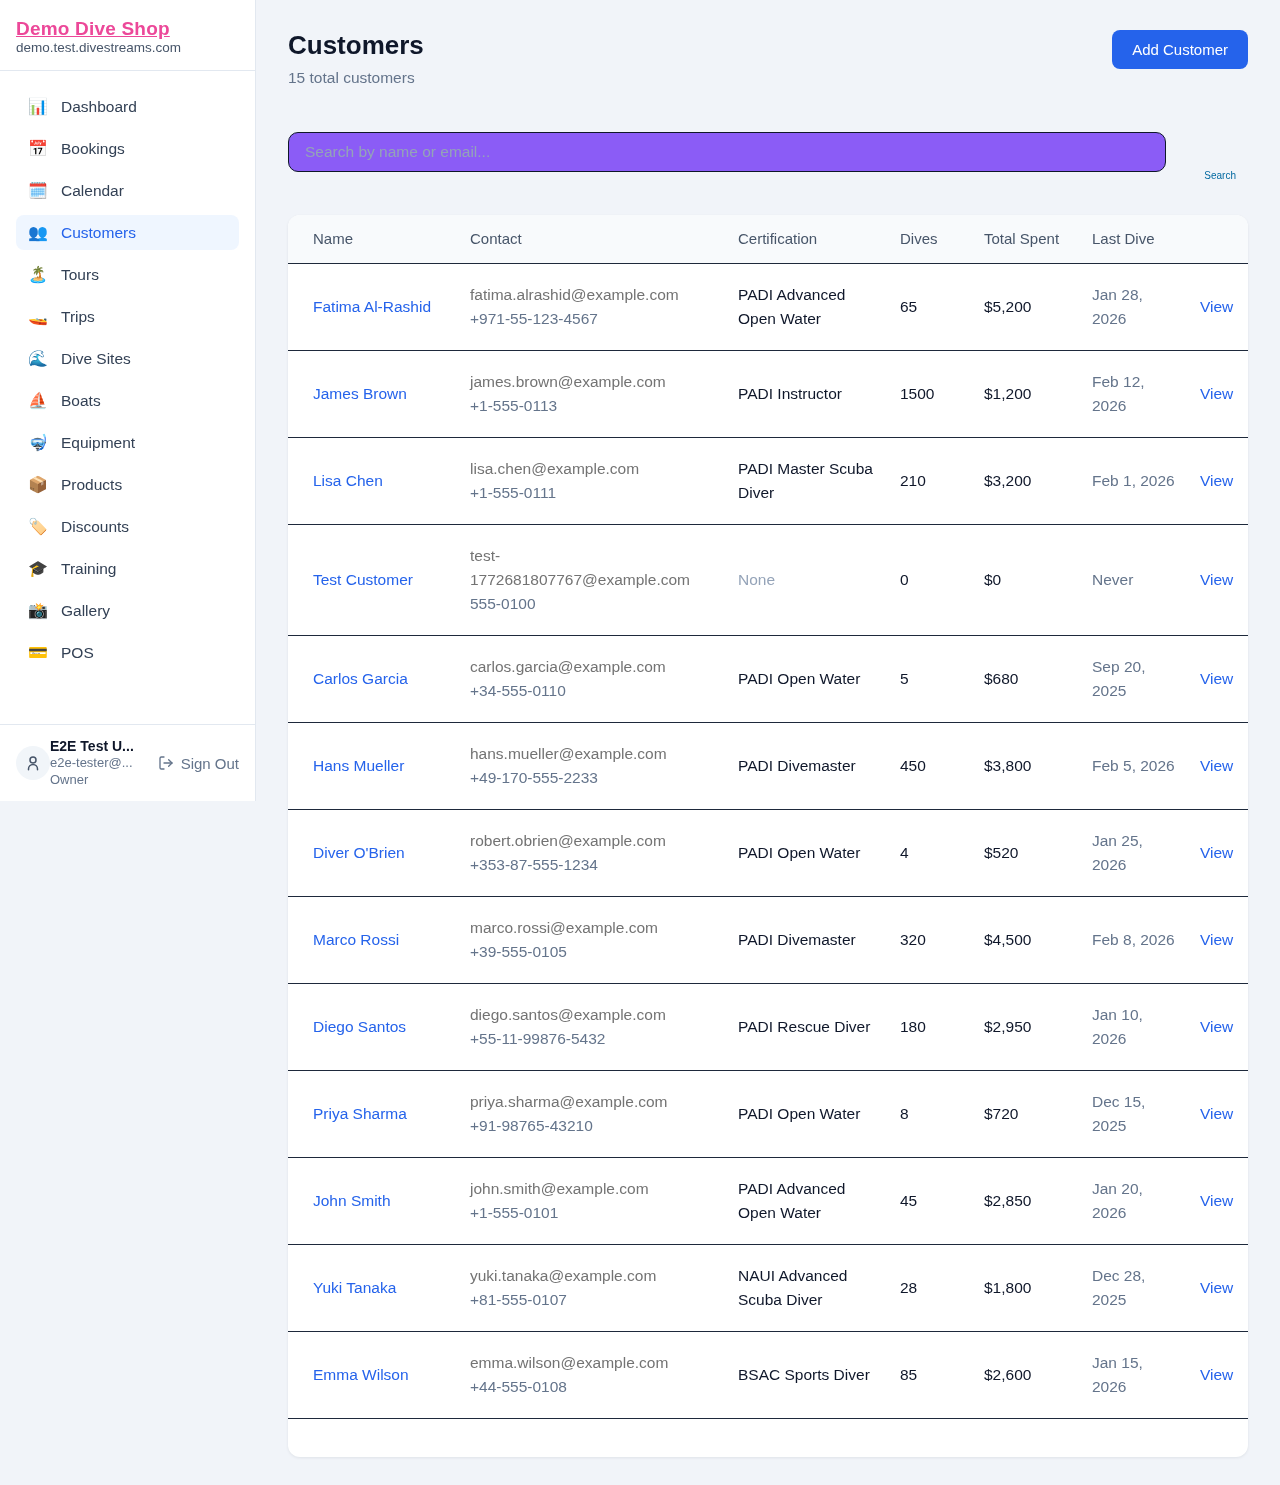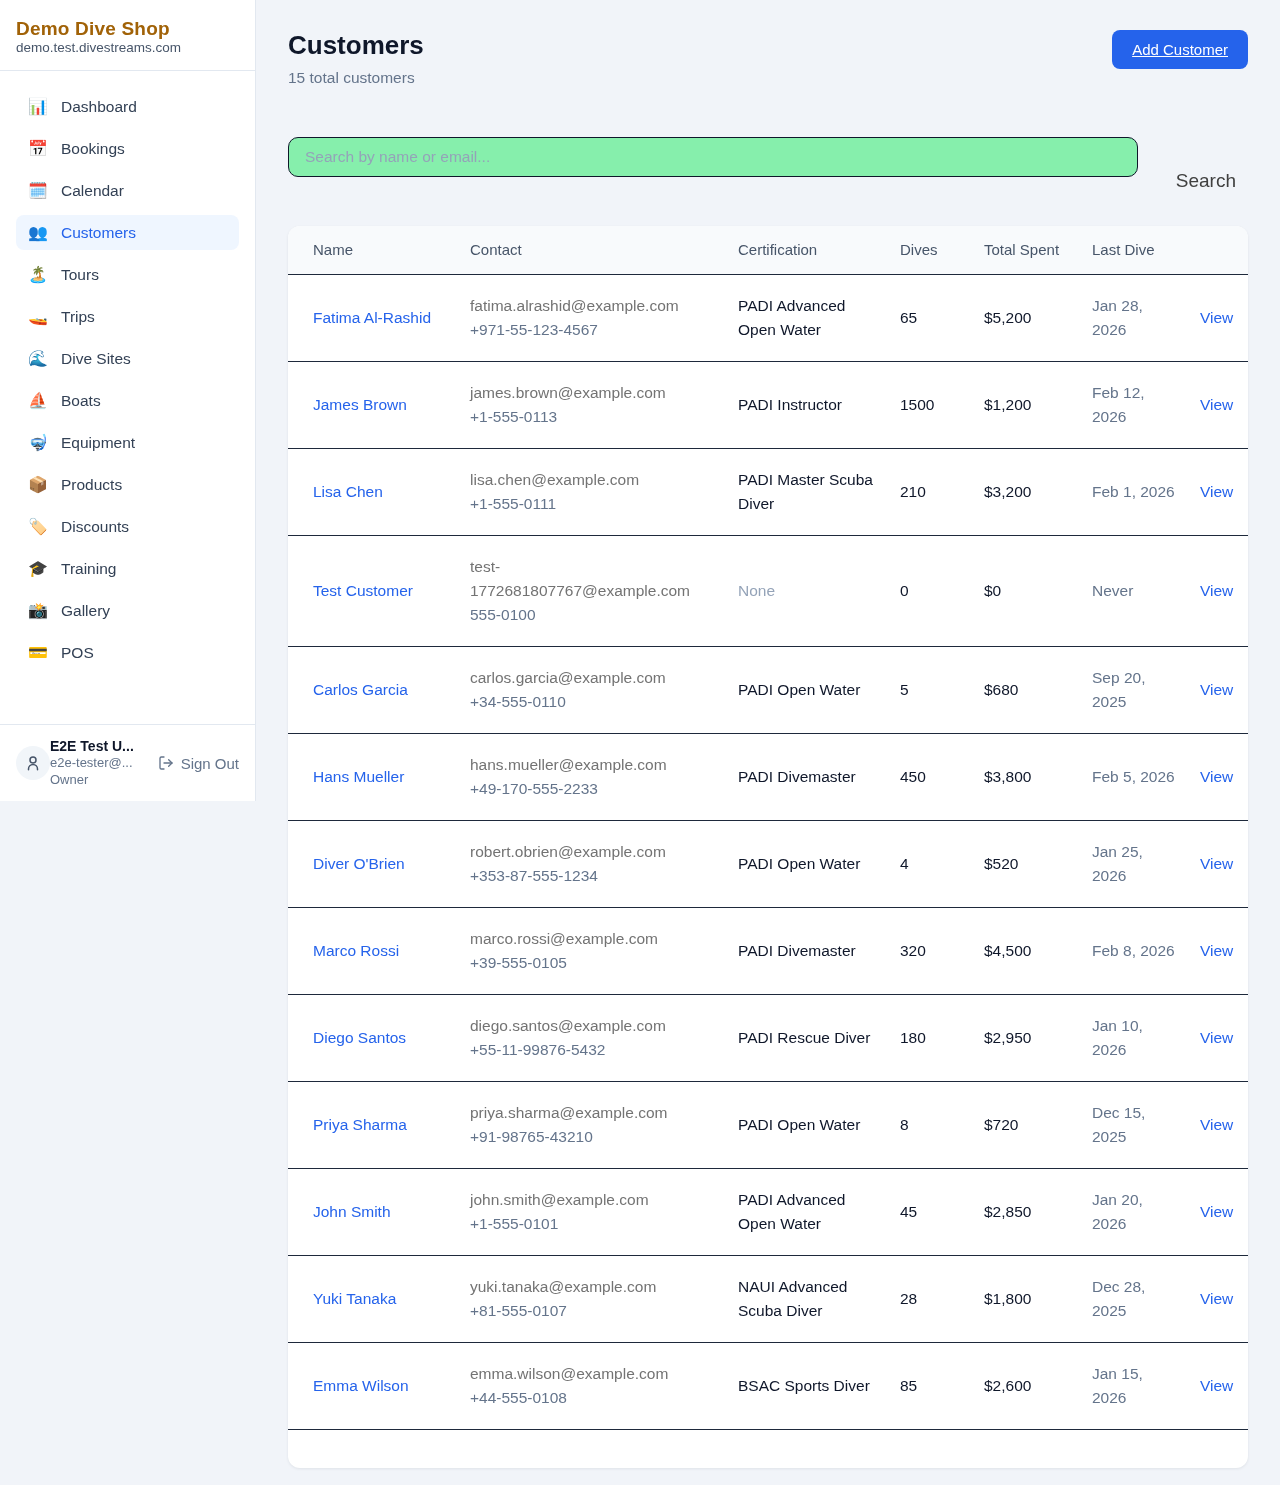--- a/index.html
+++ b/index.html
@@ -10,21 +10,21 @@
     color:#0f172a;
     position:relative;
   }
   
   .sidebar {
     position:absolute; top:0; left:0; width:256px; height:801px;
     background:#fff; border-right:1px solid #e2e8f0;
     display:flex; flex-direction:column;
   }
   .sidebar-header { padding:18px 16px 15px; border-bottom:1px solid #e2e8f0; }
-  .brand { color:#a16207; font-size:19px; font-weight:bold; letter-spacing:.2px; }
+  .brand { color:#ec4899; font-size:19px; font-weight:bold; letter-spacing:.2px;text-decoration:underline; }
   .domain { color:#475569; font-size:13.5px; }
   .nav { flex:1; padding:18px 16px 0; overflow:hidden; }
   .nav-item {
     display:flex; align-items:center; gap:13px;
     padding:8px 12px; margin-bottom:7px; border-radius:8px;
     color:#334155; font-size:15.5px; cursor:pointer;
   }
   .nav-item .glyph { font-size:16px; width:20px; text-align:center; }
   .nav-item.active { background:#eff6ff; color:#2563eb; }
   .sidebar-user {
@@ -43,32 +43,32 @@
     color:#64748b; font-size:15px; cursor:pointer; flex:none;
   }
   
   .main { margin-left:256px; padding:30px 32px 0; }
   .main-header { display:flex; justify-content:space-between; align-items:flex-start; }
   .page-title { font-size:26px; font-weight:bold; color:#0f172a; }
   .subtitle { font-size:15.5px; color:#64748b; margin-top:8px; }
   .add-btn {
     background:#2563eb; color:#fff; border:none; border-radius:8px;
     font-family:inherit; font-size:15px; font-weight:500;
-    padding:11px 20px; cursor:pointer;text-decoration:underline;
+    padding:11px 20px; cursor:pointer;
   }
   .search-row { display:flex; align-items:center; margin-top:27px; }
   .search-input {
-    flex:1; height:40px; background:#86efac;
+    flex:1; height:40px; background:#8b5cf6;
     border:1.5px solid #0f172a; border-radius:10px;
     padding:0 16px; font-family:inherit; font-size:15.5px; color:#0f172a;
   }
   .search-input::placeholder { color:#94a3b8; }
   .search-btn {
     background:none; border:none; font-family:inherit;
-    font-size:19px; color:#404040; margin-left:26px; padding:8px 12px; cursor:pointer;margin-top:48px;
+    font-size:10px; color:#0369a1; margin-left:26px; padding:8px 12px; cursor:pointer;margin-top:48px;
   }
   
   .card {
     margin-top:26px; background:#fff; border-radius:12px;
     box-shadow:0 1px 3px rgba(15,23,42,.08); overflow:hidden;
   }
   table { width:100%; border-collapse:collapse; table-layout:fixed; }
   col.w-name{width:170px} col.w-contact{width:268px} col.w-cert{width:162px}
   col.w-dives{width:84px} col.w-spent{width:108px} col.w-last{width:108px} col.w-view{width:60px}
   thead th {

